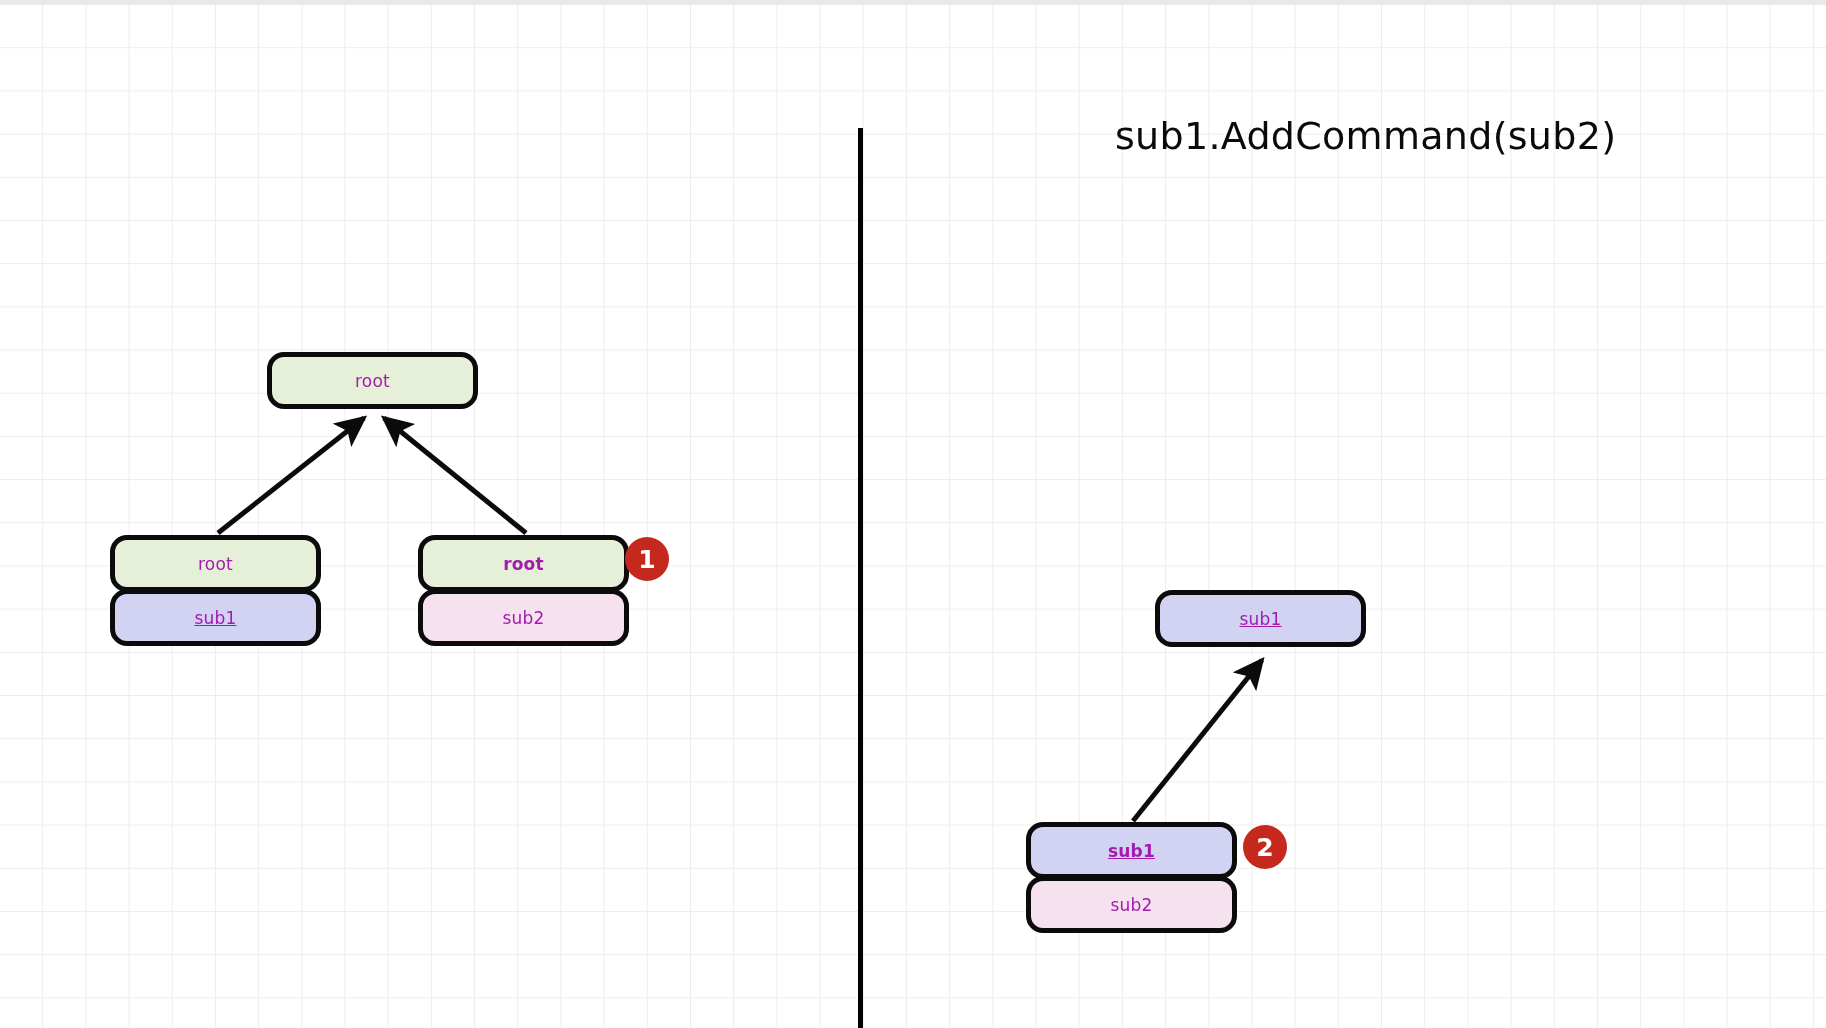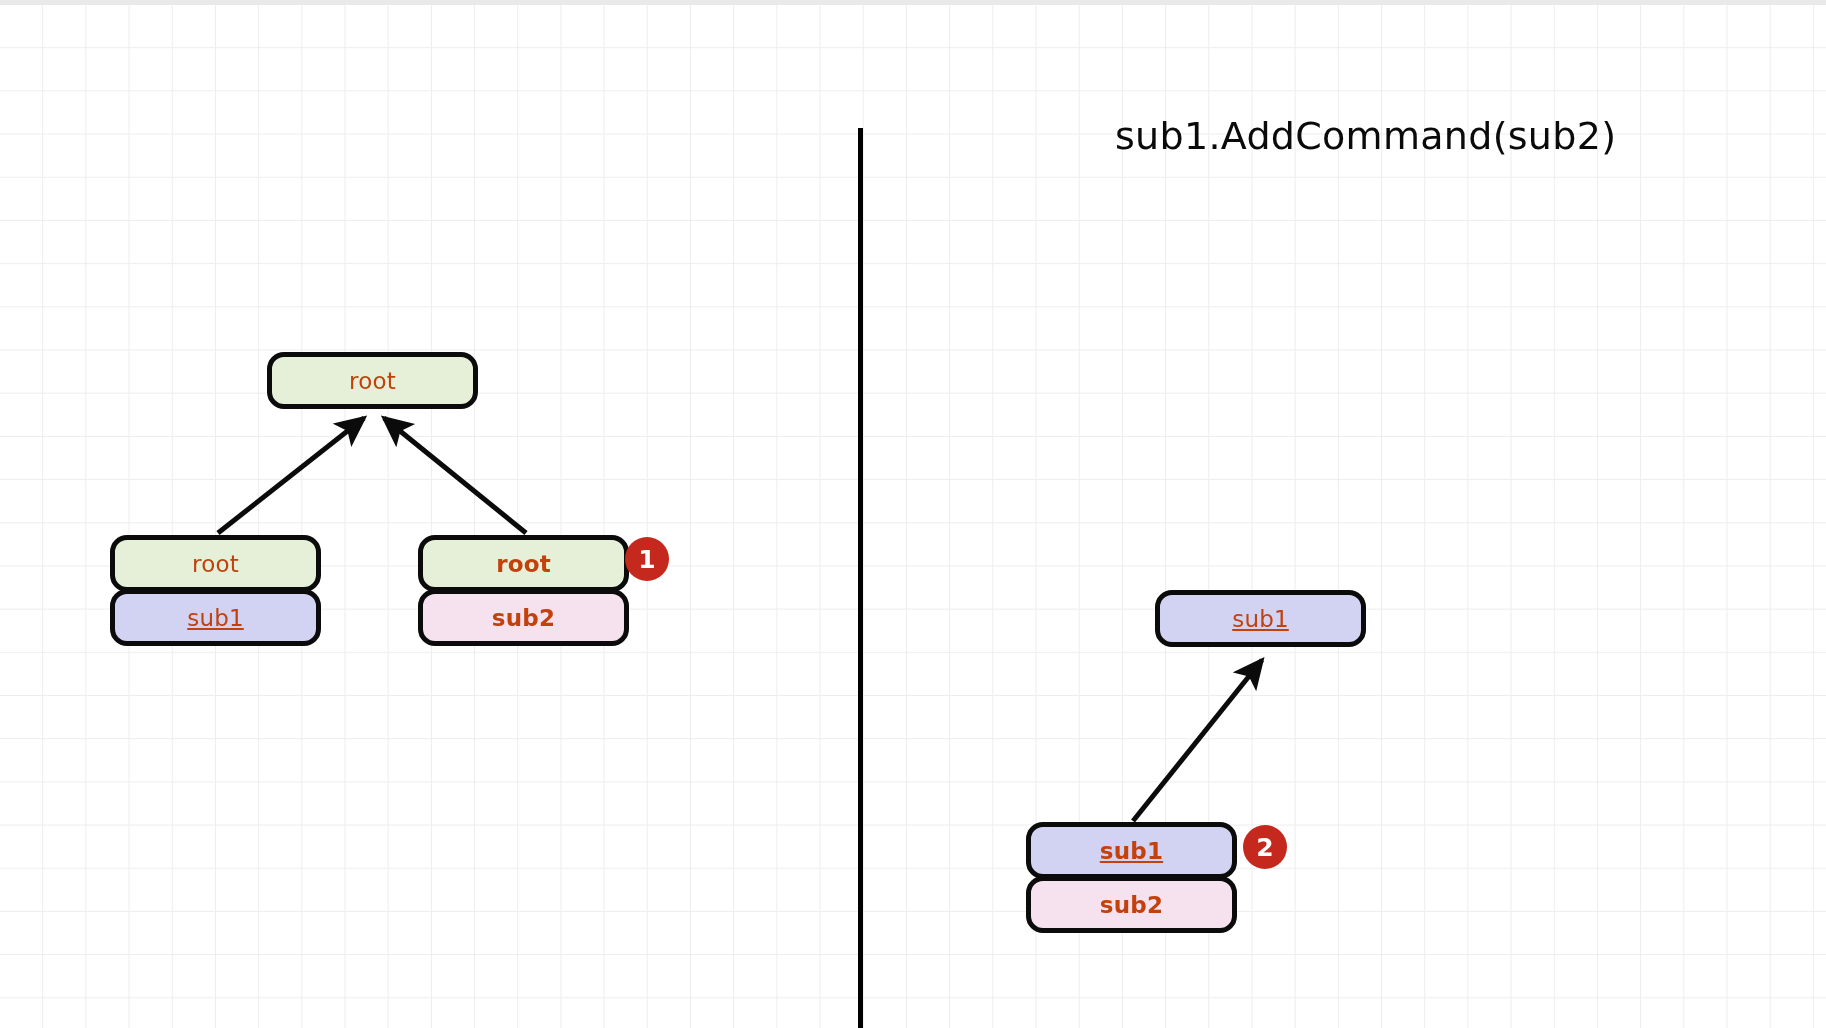--- a/index.html
+++ b/index.html
@@ -49,28 +49,28 @@
 
   .node {
     position: absolute;
     box-sizing: border-box;
     border: 5px solid #0b0b0b;
     border-radius: 17px;
     display: flex;
     align-items: center;
     justify-content: center;
     font-family: "DejaVu Sans", sans-serif;
-    font-size: 23px;
-    color: #c2410c;
+    font-size: 17px;
+    color: #a21caf;
     letter-spacing: 0.2px;
   }
   .node.bold { font-weight: bold; }
   .fill-green    { background: #e6f0d8; }
   .fill-lavender { background: #d2d2f2; text-decoration: underline; }
-  .fill-pink     { background: #f6e2ef; font-weight: bold; }
+  .fill-pink     { background: #f6e2ef; }
 
   .stack { position: absolute; }
   .stack .node { position: absolute; left: 0; }
 
   .badge {
     position: absolute;
     width: 44px;
     height: 44px;
     border-radius: 50%;
     background: #c5281c;

